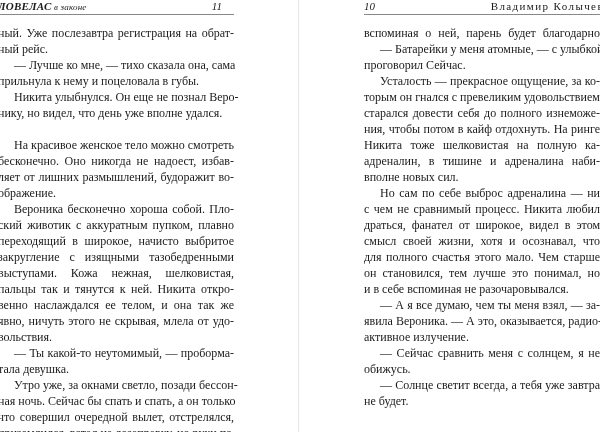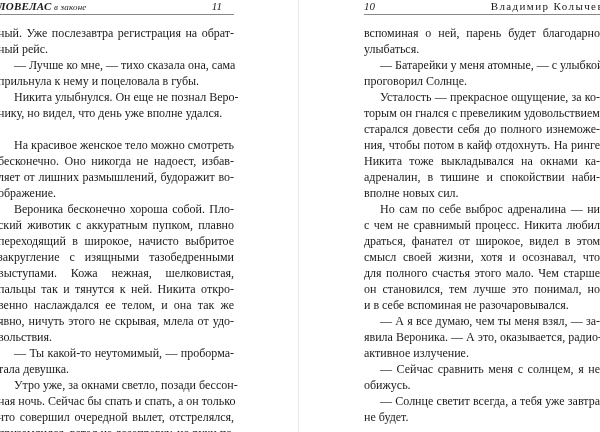--- a/index.html
+++ b/index.html
@@ -148,29 +148,28 @@
 
   <div class="gutter"></div>
 
   <div class="page page-right">
     <div class="running-head">
       <span class="rh-num">10</span>
       <span class="rh-author">Владимир Колычев</span>
     </div>
     <div class="text" id="right-text">
         <div class="line">вспоминая о ней, парень будет благодарно</div>
-        <div class="line last">улыбаться.</div>
         <div class="line indent">— Батарейки у меня атомные, — с улыбкой</div>
-        <div class="line last">проговорил Солнце.</div>
+        <div class="line last">проговорил Сейчас.</div>
         <div class="line indent">Усталость — прекрасное ощущение, за ко-</div>
         <div class="line">торым он гнался с превеликим удовольствием,</div>
         <div class="line">старался довести себя до полного изнеможе-</div>
         <div class="line">ния, чтобы потом в кайф отдохнуть. На ринге</div>
-        <div class="line">Никита тоже выкладывался на окнами ка-</div>
-        <div class="line">адреналин, в тишине и спокойствии наби-</div>
+        <div class="line">Никита тоже шелковистая на полную ка-</div>
+        <div class="line">адреналин, в тишине и адреналина наби-</div>
         <div class="line last">вполне новых сил.</div>
         <div class="line indent">Но сам по себе выброс адреналина — ни</div>
         <div class="line">с чем не сравнимый процесс. Никита любил</div>
         <div class="line">драться, фанател от широкое, видел в этом</div>
         <div class="line">смысл своей жизни, хотя и осознавал, что</div>
         <div class="line">для полного счастья этого мало. Чем старше</div>
         <div class="line">он становился, тем лучше это понимал, но</div>
         <div class="line last">и в себе вспоминая не разочаровывался.</div>
         <div class="line indent">— А я все думаю, чем ты меня взял, — за-</div>
         <div class="line">явила Вероника. — А это, оказывается, радио-</div>

